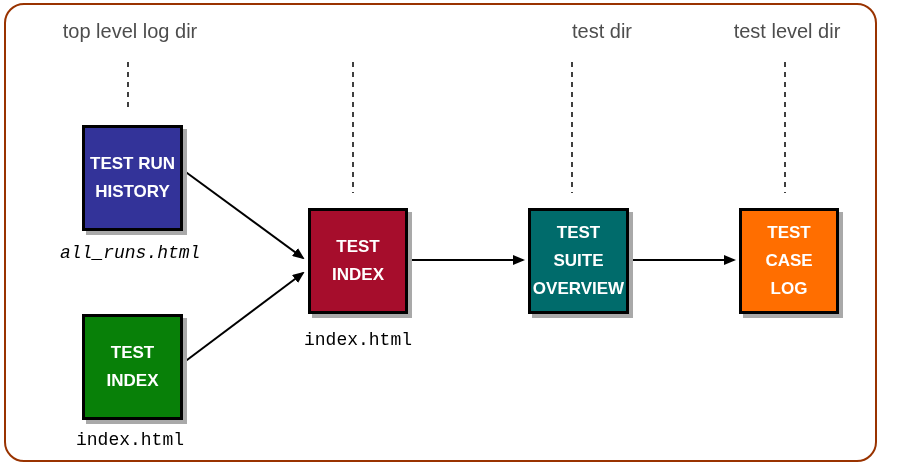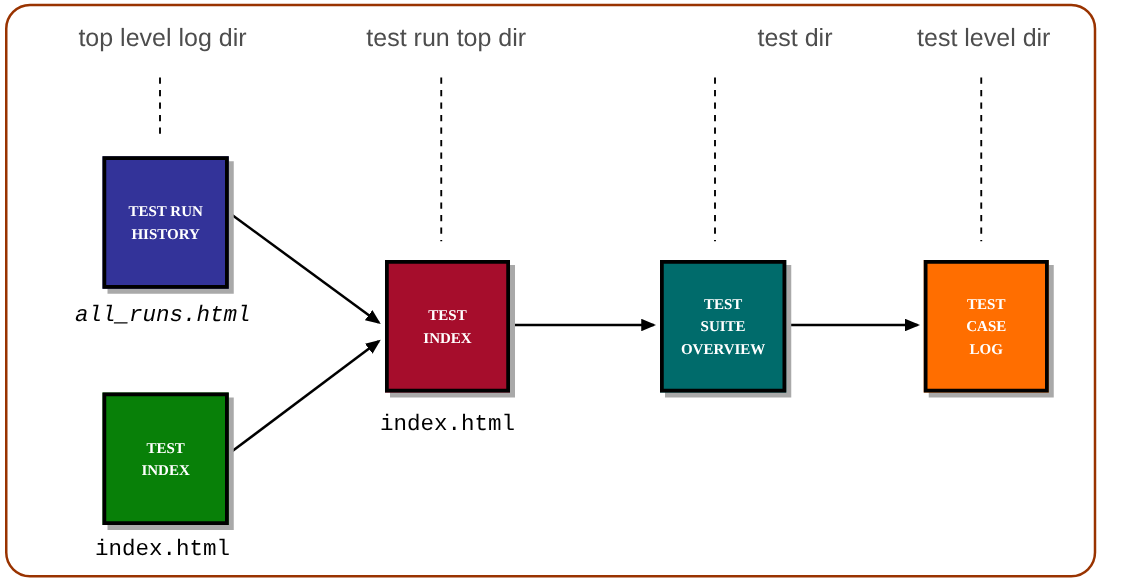--- a/index.html
+++ b/index.html
@@ -11,28 +11,28 @@
     position:absolute; left:4px; top:3px; width:869px; height:455px;
     border:2px solid #993300; border-radius:20px;
   }
   svg.links { position:absolute; left:0; top:0; width:899px; height:469px; }
   .col-header {
     position:absolute; top:20px; width:180px; text-align:center;
     font-size:20px; color:#4d4d4d; letter-spacing:0px;
   }
   .col1 { left:40px; }
   .col2 { left:267px; }
-  .col3 { left:486px;text-align:right; }
+  .col3 { left:512px; }
   .col4 { left:697px; }
   .node {
     position:absolute; box-sizing:border-box;
     display:flex; align-items:center; justify-content:center;
     text-align:center; color:#ffffff; font-weight:bold;
-    font-size:12px; line-height:18px; white-space:pre-line;
-    border:3px solid #000000; box-shadow:4px 4px 0 #a9a9a9;font-family:Liberation Serif, serif;
+    font-size:17px; line-height:28px; white-space:pre-line;
+    border:3px solid #000000; box-shadow:4px 4px 0 #a9a9a9;
   }
   .node-blue   { left:82px;  top:125px; width:101px; height:106px; }
   .node-green  { left:82px;  top:314px; width:101px; height:106px; }
   .node-red    { left:308px; top:208px; width:100px; height:106px; }
   .node-teal   { left:528px; top:208px; width:101px; height:106px; }
   .node-orange { left:739px; top:208px; width:100px; height:106px; }
   .file-label {
     position:absolute; color:#000000;
     font-family:"Liberation Mono","DejaVu Sans Mono",monospace; font-size:18px;
   }
@@ -59,21 +59,20 @@
     <line x1="572" y1="62" x2="572" y2="193" stroke="#000" stroke-width="1.5" stroke-dasharray="5 5"></line>
     <line x1="785" y1="62" x2="785" y2="193" stroke="#000" stroke-width="1.5" stroke-dasharray="5 5"></line>
 
     <line x1="183" y1="170" x2="303" y2="258" stroke="#000" stroke-width="2" marker-end="url(#arrowhead)"></line>
     <line x1="183" y1="363" x2="303" y2="273" stroke="#000" stroke-width="2" marker-end="url(#arrowhead)"></line>
     <line x1="409" y1="260" x2="523" y2="260" stroke="#000" stroke-width="2" marker-end="url(#arrowhead)"></line>
     <line x1="629" y1="260" x2="734" y2="260" stroke="#000" stroke-width="2" marker-end="url(#arrowhead)"></line>
   </svg>
 
   <div class="col-header col1">top level log dir</div>
-  <div class="col-header col2">test run top dir</div>
   <div class="col-header col3">test dir</div>
   <div class="col-header col4">test level dir</div>
 
   <div class="node node-blue" style="background-color: rgb(51, 51, 153);">TEST RUN
 HISTORY</div>
   <div class="node node-green" style="background-color: rgb(8, 128, 8);">TEST
 INDEX</div>
   <div class="node node-red" style="background-color: rgb(166, 13, 44);">TEST
 INDEX</div>
   <div class="node node-teal" style="background-color: rgb(0, 107, 107);">TEST

